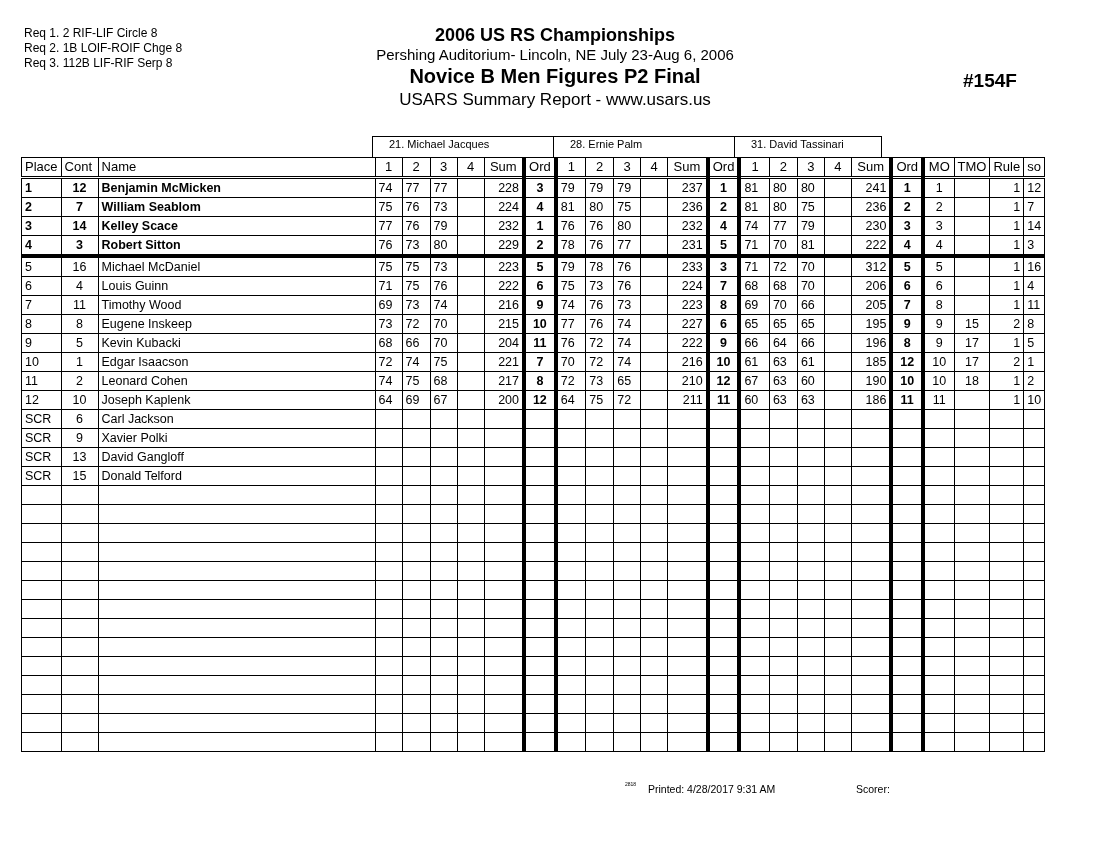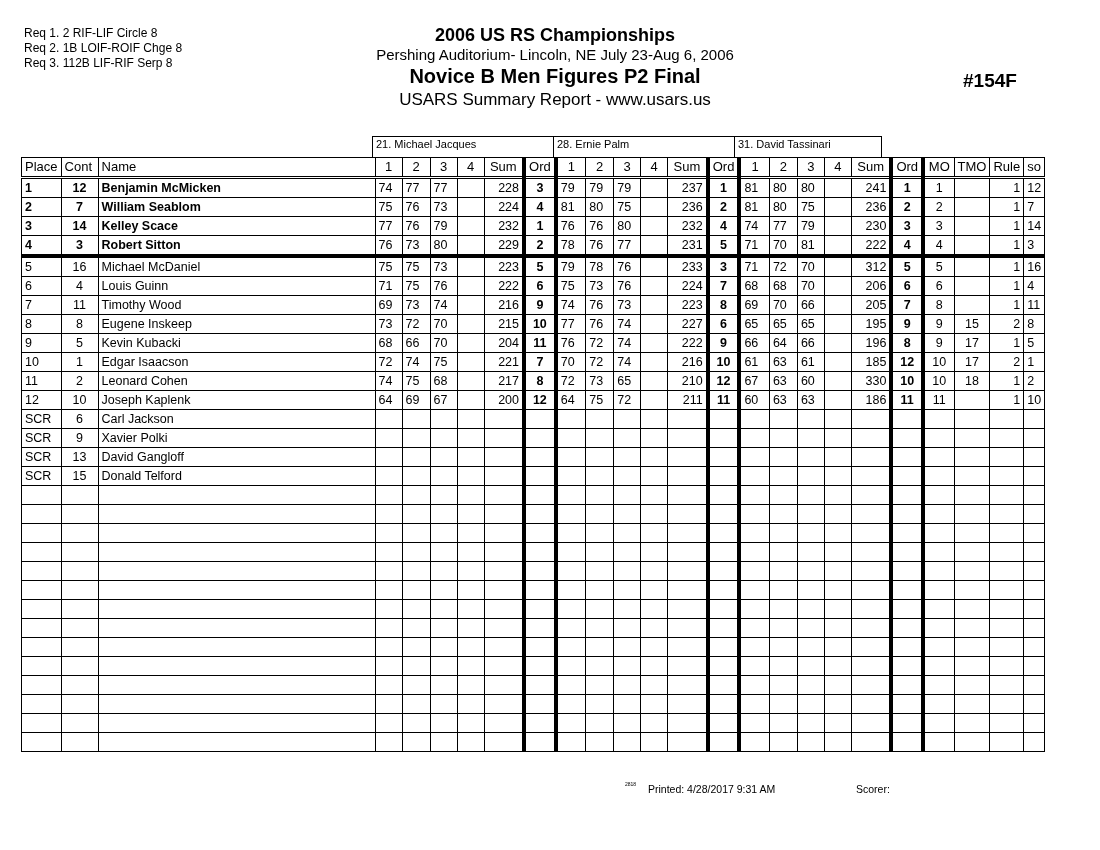--- a/index.html
+++ b/index.html
@@ -7,21 +7,21 @@
          font-family:"Liberation Sans", sans-serif; color:#000; }
   .req { position:absolute; left:24px; font-size:12px; line-height:15px; }
   .hdr { position:absolute; left:0; width:1100px; text-align:center; padding-left:10px; box-sizing:border-box; }
   .t1 { top:25px; font-size:18px; font-weight:bold; }
   .t2 { top:46px; font-size:15px; }
   .t3 { top:65px; font-size:20px; font-weight:bold; }
   .t4 { top:90px; font-size:17px; }
   .evnum { position:absolute; left:963px; top:24px; font-size:19px; font-weight:bold;margin-top:46px; }
 
   .jbox { position:absolute; top:136px; height:21px; border:1px solid #000; border-bottom:none;
-          font-size:11px; line-height:14px; padding-left:3px; box-sizing:border-box; }
+          font-size:11px; line-height:14px; padding-left:16px; box-sizing:border-box; }
 
   table.grid { position:absolute; left:21px; top:157px; border-collapse:collapse; table-layout:fixed;
                font-size:12.5px; }
   table.grid td { border:1px solid #000; height:19px; padding:0 3px; box-sizing:border-box;
                   white-space:nowrap; overflow:hidden; line-height:18px; }
   table.grid tr.head td { height:20px; font-size:13px; border-bottom:3px double #000; }
   table.grid tr.sep td { border-bottom:4px solid #000; }
   .c { text-align:center; }
   .r { text-align:right; }
   .b { font-weight:bold; }
@@ -389,21 +389,21 @@
         <td>72</td>
         <td>73</td>
         <td>65</td>
         <td></td>
         <td class="r">210</td>
         <td class="c b tl tr">12</td>
         <td>67</td>
         <td>63</td>
         <td>60</td>
         <td></td>
-        <td class="r">330</td>
+        <td class="r">190</td>
         <td class="c b tl tr">10</td>
         <td class="c nb">10</td>
         <td class="c nb">18</td>
         <td class="r nb">1</td>
         <td class="nb">2</td>
       </tr>
       <tr>
         <td>12</td>
         <td class="c">10</td>
         <td>Joseph Kaplenk</td>

